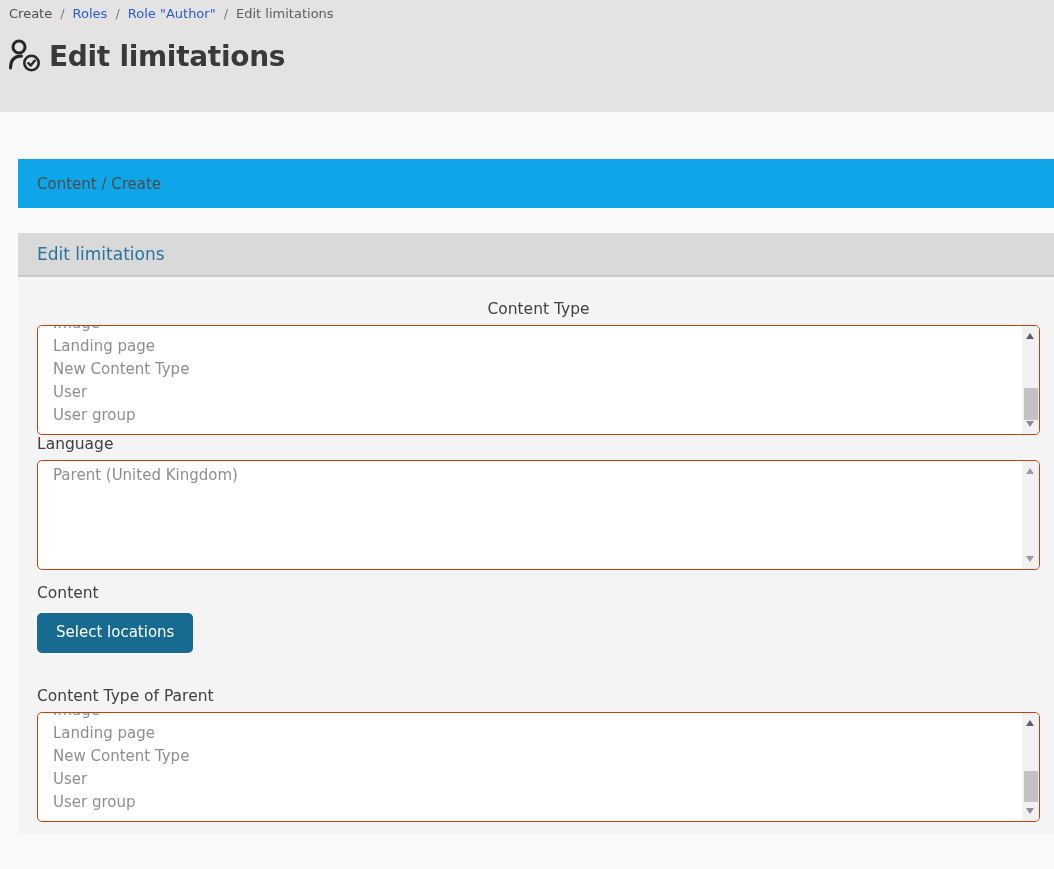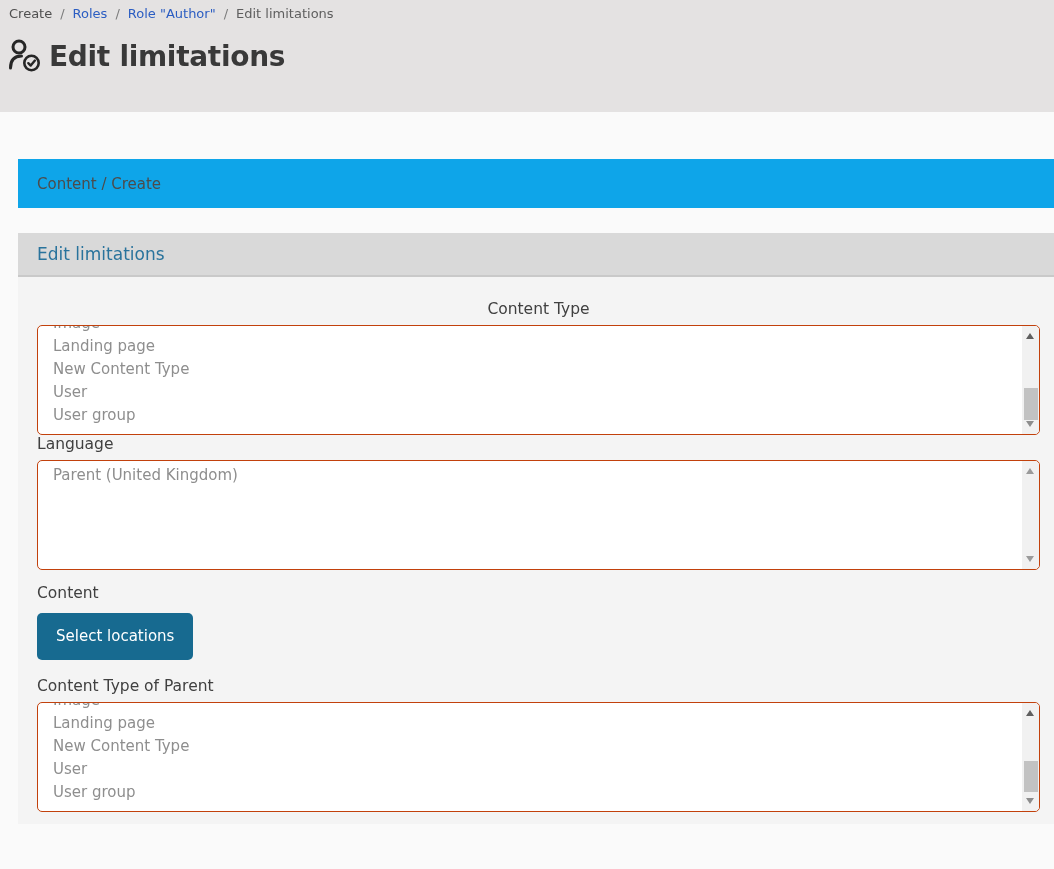--- a/index.html
+++ b/index.html
@@ -51,21 +51,21 @@
   .panel-body-form {
     background: #f4f4f4; padding: 23px 14px 12px 19px;
     min-height: 535px;
   }
 
   
   .f-label { font-size: 15.5px; color: #404040; }
   .lbl-first   { margin: 0 0 7px 0; text-align: center; }
   .lbl-lang    { margin: 0 0 7px 0; }
   .lbl-loc     { margin: 14px 0 11px 0; }
-  .lbl-parent  { margin: 17px 0 7px 0; }
+  .lbl-parent  { margin: 34px 0 7px 0; }
 
   .listbox {
     position: relative; height: 110px; background: #ffffff;
     border: 1px solid #c2410c; border-radius: 5px; overflow: hidden;
   }
   .opts {
     list-style: none; margin: 0; padding: 0 20px 0 15px;
     font-size: 15px; color: #8e8e8e; line-height: 23px;
     white-space: nowrap;
   }
@@ -90,21 +90,21 @@
     position: absolute; left: 1.5px; width: 14px; background: #c2c2c2;
   }
   .thumb-a { top: 62px; height: 32px; }
   .thumb-b { top: 58px; height: 31px; }
 
   
   .btn-primary {
     display: inline-block; background: #176a90; color: #ffffff;
     border: none; border-radius: 5px; font-size: 15px;
     font-family: inherit; padding: 9px 19px 10px; cursor: pointer;
-    height: 47px; line-height: 17px;
+    height: 40px; line-height: 17px;
   }
 </style>
 </head>
 <body>
 
 <header class="top-header">
   <nav class="breadcrumb">
     <span class="crumb-plain">Create</span>
     <span class="sep">/</span>
     <a class="crumb-link">Roles</a>

